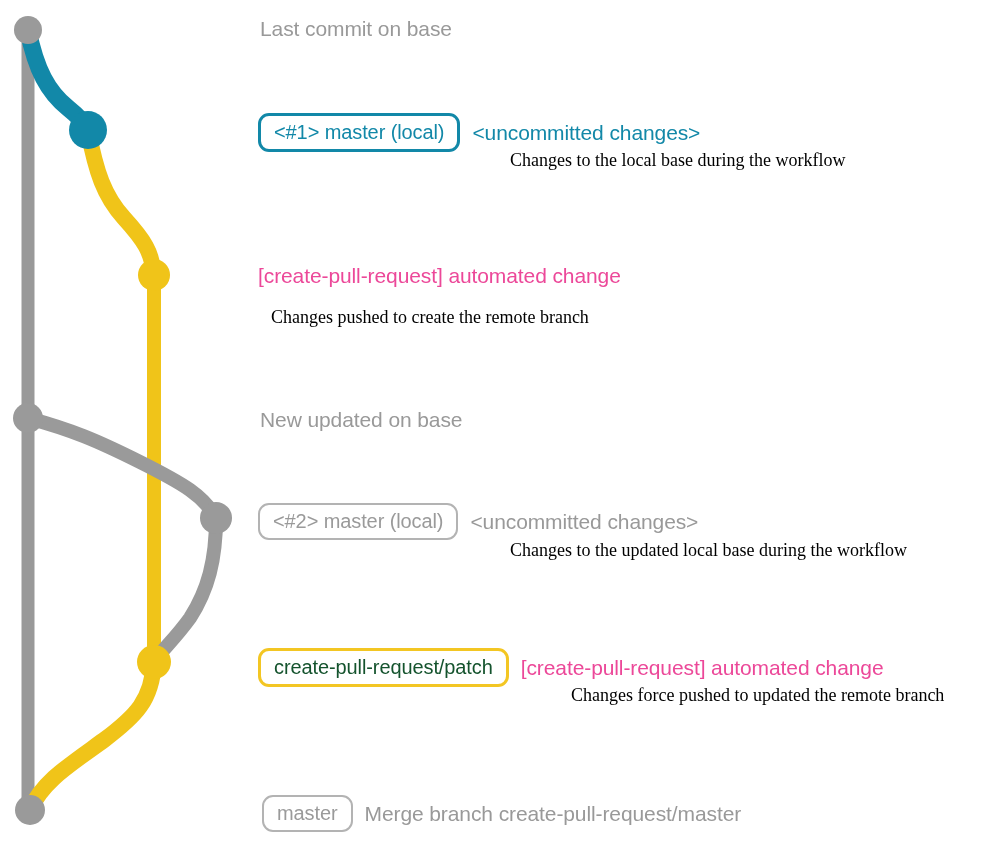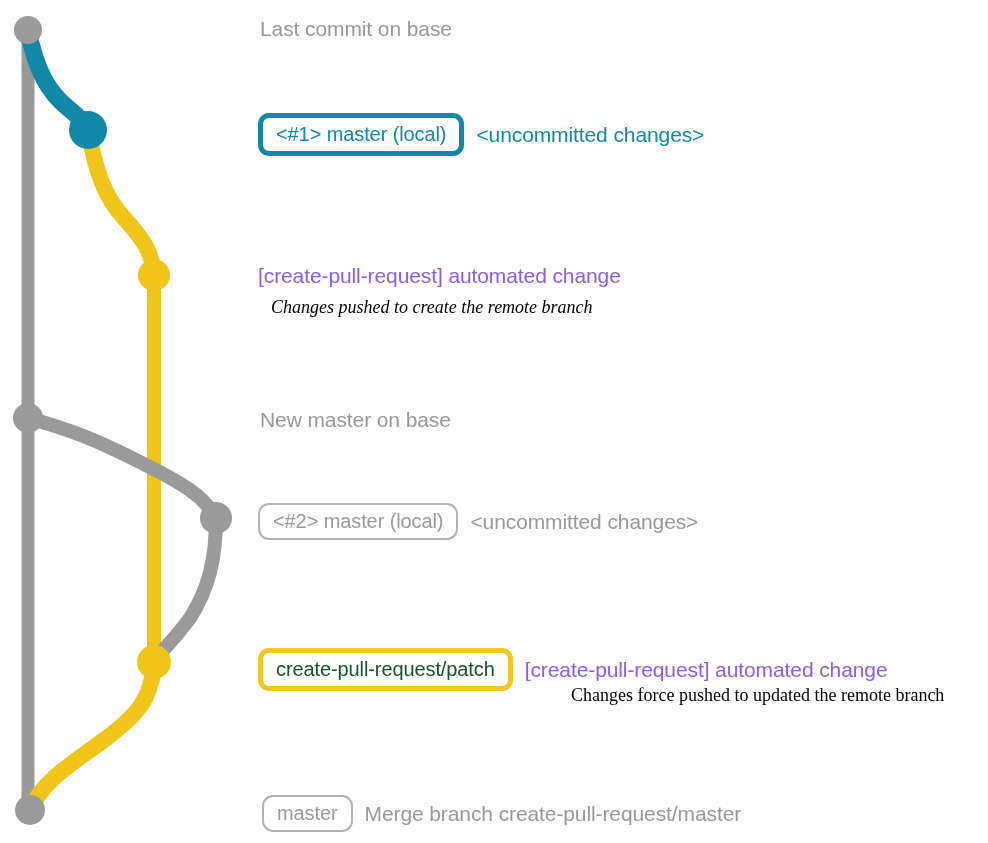--- a/index.html
+++ b/index.html
@@ -44,28 +44,28 @@
   
   .headline {
     font-family: "Liberation Sans", sans-serif;
     font-size: 21px;
     line-height: 24px;
     letter-spacing: -0.1px;
     white-space: nowrap;
   }
   .headline.gray   { color: #999999; }
   .headline.blue   { color: #1288a8; }
-  .headline.yellow { color: #8b5cf6; }
+  .headline.yellow { color: #ec4899; }
 
   
   .badge {
     display: inline-block;
     box-sizing: border-box;
     border-radius: 11px;
-    border: 5px solid #701a75;
+    border: 3px solid #701a75;
     padding: 5px 13px 6px 13px;
     font-family: "Liberation Sans", sans-serif;
     font-size: 20px;
     line-height: 22px;
     letter-spacing: -0.1px;
     color: #999999;
     background: #ffffff;
     white-space: nowrap;
   }
   .badge.blue   { border-color: #1288a8; color: #1288a8; }
@@ -117,35 +117,37 @@
 
   <div class="row" style="left:260px; top:17px;">
     <span class="headline gray">Last commit on base</span>
   </div>
 
   <div class="row" style="left:258px; top:113px;">
     <span class="badge blue">&lt;#1&gt; master (local)</span>
     <span class="badge-gap"></span>
     <span class="headline blue">&lt;uncommitted changes&gt;</span>
   </div>
+  <div class="subtext" style="left:510px; top:150px;">Changes to the local base during the workflow</div>
 
   <div class="row" style="left:258px; top:264px;">
     <span class="headline yellow">[create-pull-request] automated change</span>
   </div>
-  <div class="subtext" style="left:271px; top:297px;font-style:italic;">Changes pushed to create the remote branch</div>
+  <div class="subtext" style="left:271px; top:307px;">Changes pushed to create the remote branch</div>
 
   <div class="row" style="left:260px; top:408px;">
-    <span class="headline gray">New master on base</span>
+    <span class="headline gray">New updated on base</span>
   </div>
 
   <div class="row" style="left:258px; top:503px;align-items:center;">
     <span class="badge gray gray-thin">&lt;#2&gt; master (local)</span>
     <span class="badge-gap"></span>
     <span class="headline gray">&lt;uncommitted changes&gt;</span>
   </div>
+  <div class="subtext" style="left:510px; top:540px;">Changes to the updated local base during the workflow</div>
 
   <div class="row" style="left:258px; top:648px;">
     <span class="badge yellow">create-pull-request/patch</span>
     <span class="badge-gap"></span>
     <span class="headline yellow">[create-pull-request] automated change</span>
   </div>
   <div class="subtext" style="left:571px; top:685px;">Changes force pushed to updated the remote branch</div>
 
   <div class="row" style="left:262px; top:795px;">
     <span class="badge gray gray-thin">master</span>

